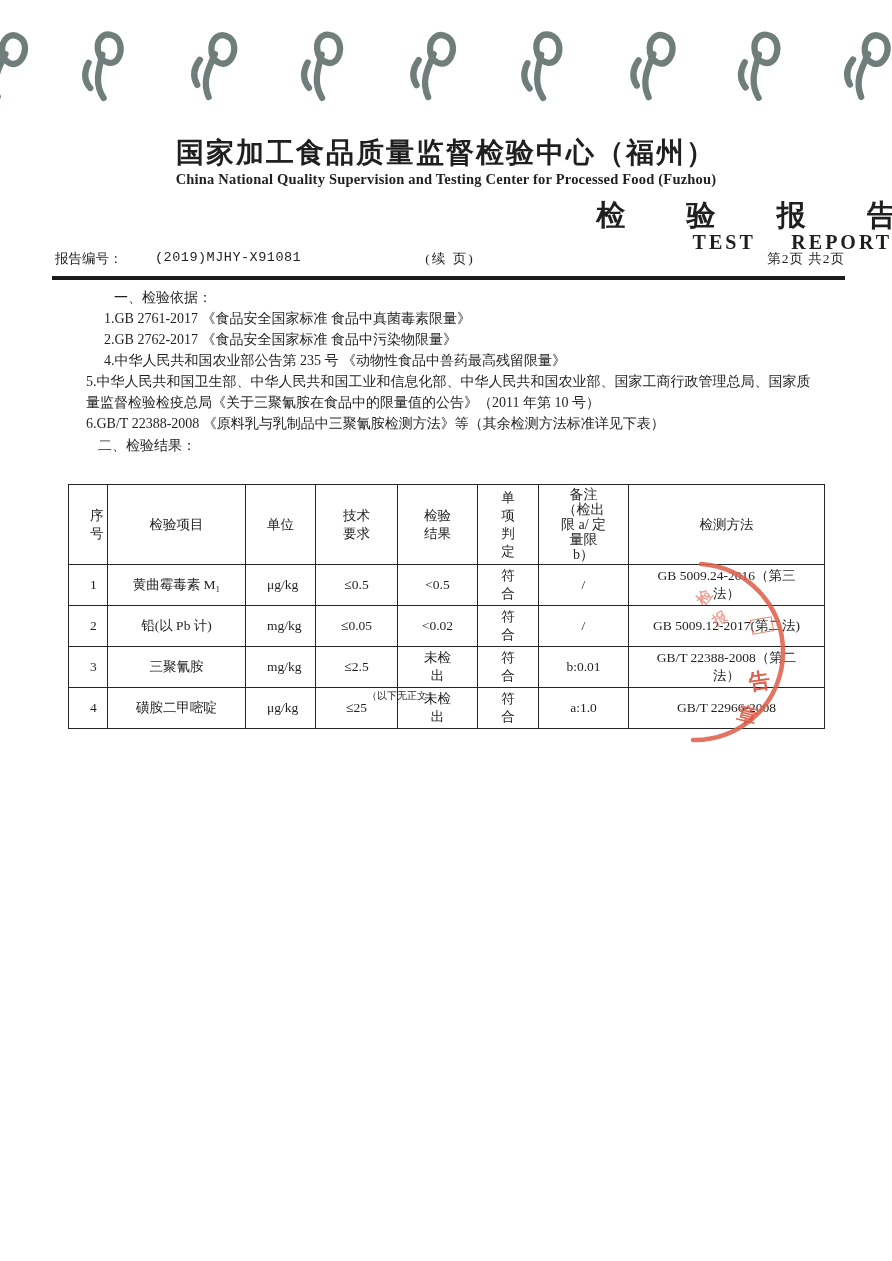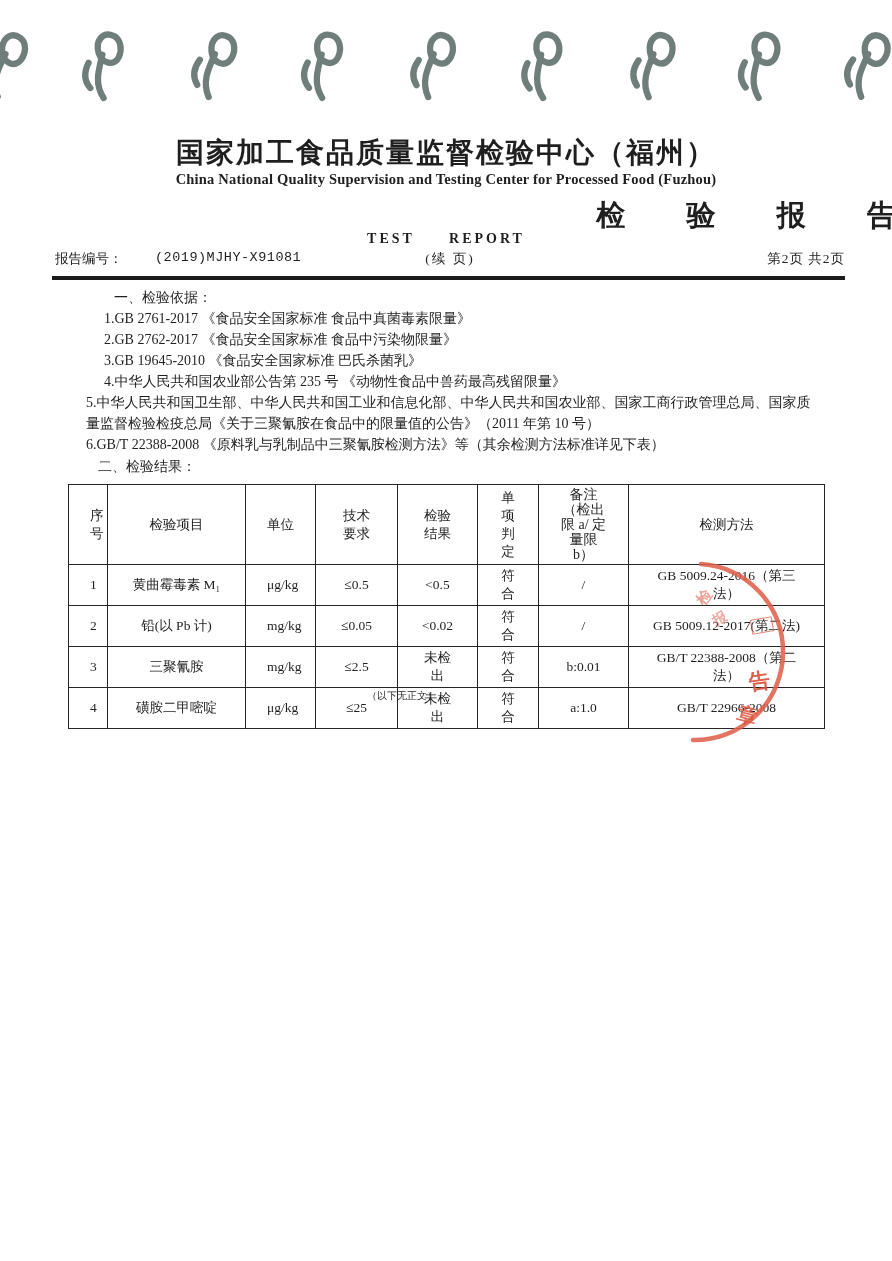--- a/index.html
+++ b/index.html
@@ -30,22 +30,22 @@
   }
   .org-en {
     position:absolute; top:171px; left:0; width:100%; text-align:center;
     font-size:14.5px; font-weight:bold; letter-spacing:.2px;
   }
   .title-cn {
     position:absolute; top:196px; left:16px; width:100%; text-align:right;
     font-size:29px; font-weight:bold; letter-spacing:12px; word-spacing:30px;
   }
   .title-en {
-    position:absolute; top:231px; left:0; width:100%; text-align:center;
-    font-size:14px; font-weight:bold; letter-spacing:3px; word-spacing:28px;
+    position:absolute; top:231px; left:0; width:100%; text-align:right;
+    font-size:20px; font-weight:bold; letter-spacing:3px; word-spacing:28px;
   }
   .report-line {
     position:absolute; top:250px; left:55px; width:790px; height:20px;
     font-size:13.5px;
   }
   .report-line .rn-label { position:absolute; left:0; }
   .report-line .rn-value { position:absolute; left:100px; font-family:"Liberation Mono","DejaVu Sans Mono",monospace; letter-spacing:.5px;text-align:right; }
   .report-line .cont     { position:absolute; left:0; width:100%; text-align:center; letter-spacing:2px; }
   .report-line .pageinfo { position:absolute; right:0; letter-spacing:1px; }
   .hr-thick { position:absolute; top:276px; left:52px; width:793px; height:4px; background:#1b1b1b; }
@@ -162,21 +162,20 @@
   <span class="rn-label">报告编号：</span>
   <span class="rn-value">(2019)MJHY-X91081</span>
   <span class="pageinfo">第2页 共2页</span>
 </div>
 <div class="hr-thick"></div>
 
 <div class="basis">
   <div class="sec-title1">一、检验依据：</div>
   <div class="itm">1.GB 2761-2017 《食品安全国家标准 食品中真菌毒素限量》</div>
   <div class="itm">2.GB 2762-2017 《食品安全国家标准 食品中污染物限量》</div>
-  <div class="itm">3.GB 19645-2010 《食品安全国家标准 巴氏杀菌乳》</div>
   <div class="itm">4.中华人民共和国农业部公告第 235 号 《动物性食品中兽药最高残留限量》</div>
   <div class="itm wide">5.中华人民共和国卫生部、中华人民共和国工业和信息化部、中华人民共和国农业部、国家工商行政管理总局、国家质量监督检验检疫总局《关于三聚氰胺在食品中的限量值的公告》（2011 年第 10 号）</div>
   <div class="itm wide">6.GB/T 22388-2008 《原料乳与乳制品中三聚氰胺检测方法》等（其余检测方法标准详见下表）</div>
   <div class="sec-title2">二、检验结果：</div>
 </div>
 
 <div class="tbl-wrap">
   <table class="results">
     <colgroup>
       <col style="width:39px">

